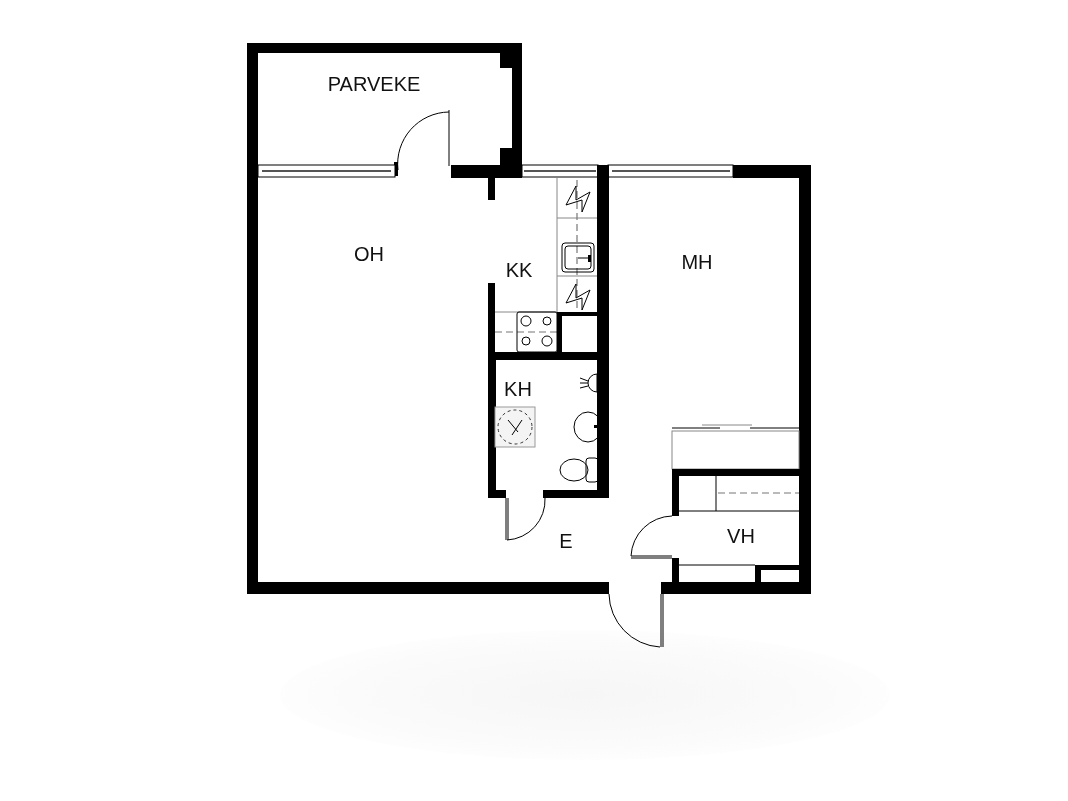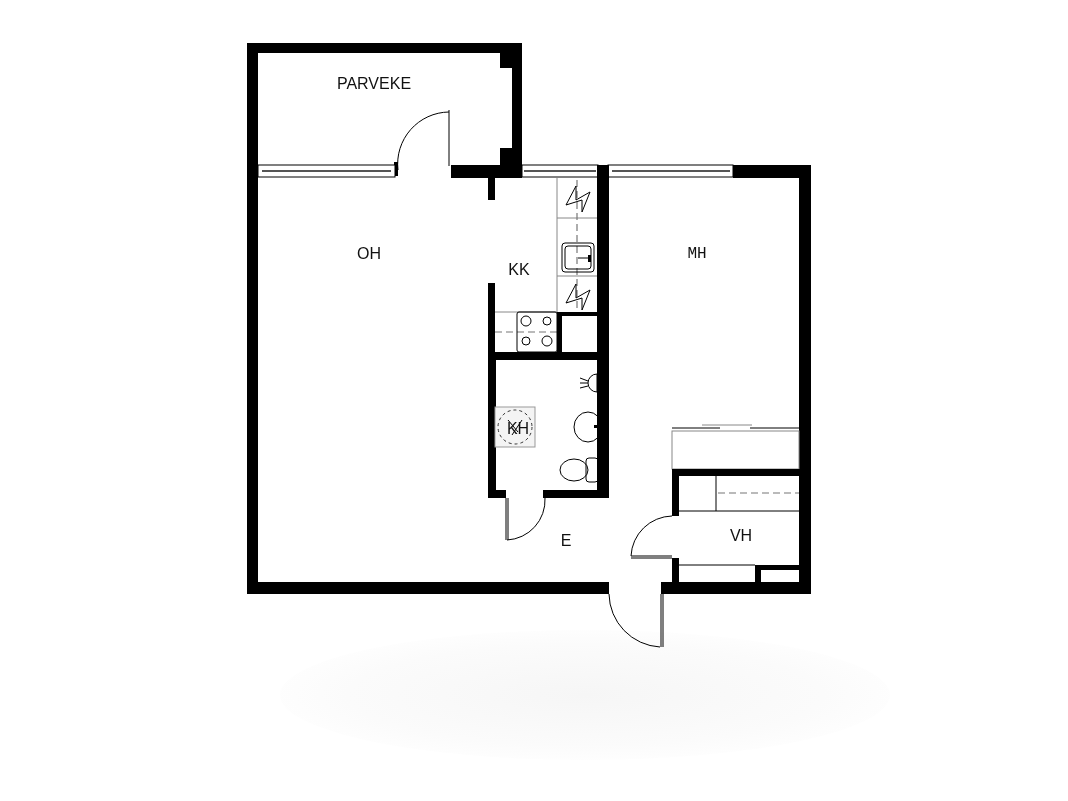--- a/index.html
+++ b/index.html
@@ -4,21 +4,21 @@
   <style>
     html, body { margin: 0; padding: 0; background: #ffffff; }
     body { width: 1068px; height: 801px; position: relative; overflow: hidden; font-family: "Liberation Sans", sans-serif; }
     #plan { position: absolute; left: 0; top: 0; width: 1068px; height: 801px; }
     .wall { fill: #000000; }
     .thin { fill: none; stroke: #000; stroke-width: 1; }
     .grey { fill: none; stroke: #888; stroke-width: 1; }
     .dash { fill: none; stroke: #777; stroke-width: 1.2; stroke-dasharray: 7 4; }
     .win { fill: #fff; stroke: #000; stroke-width: 1; }
     .winline { stroke: #555; stroke-width: 2; }
-    .label { position: absolute; font-family: "Liberation Sans", sans-serif; font-size: 16px; color: #111; transform: translate(-50%, -50%); white-space: nowrap; }
+    .label { position: absolute; font-family: "Liberation Sans", sans-serif; font-size: 20px; color: #111; transform: translate(-50%, -50%); white-space: nowrap; }
     .shadow { position: absolute; left: 280px; top: 630px; width: 610px; height: 130px; border-radius: 50%; background: radial-gradient(ellipse at center, #f6f6f6 0%, #fbfbfb 55%, #ffffff 80%); }
   </style>
 </head>
 <body>
 
 <div class="shadow"></div>
 
 <svg id="plan" viewBox="0 0 1068 801">
 
   <g>
@@ -135,16 +135,16 @@
   <rect class="wall" x="661" y="582" width="150" height="12"></rect>
 
   <line class="thin" x1="661" y1="594" x2="661" y2="647"></line>
   <line class="thin" x1="663" y1="594" x2="663" y2="647"></line>
   <path class="thin" d="M 609 594 A 54 54 0 0 0 660 647"></path>
 </svg>
 
 <div class="label" style="left:374px; top:84px;">PARVEKE</div>
 <div class="label" style="left:369px; top:254px;">OH</div>
 <div class="label" style="left:519px; top:270px;">KK</div>
-<div class="label" style="left:697px; top:254px;font-family:Liberation Mono, monospace;">MH</div>
-<div class="label" style="left:518px; top:389px;margin-top:40px;">KH</div>
+<div class="label" style="left:697px; top:262px;">MH</div>
+<div class="label" style="left:518px; top:389px;">KH</div>
 <div class="label" style="left:566px; top:541px;">E</div>
 <div class="label" style="left:741px; top:536px;text-align:right;">VH</div>
 
 </body></html>

